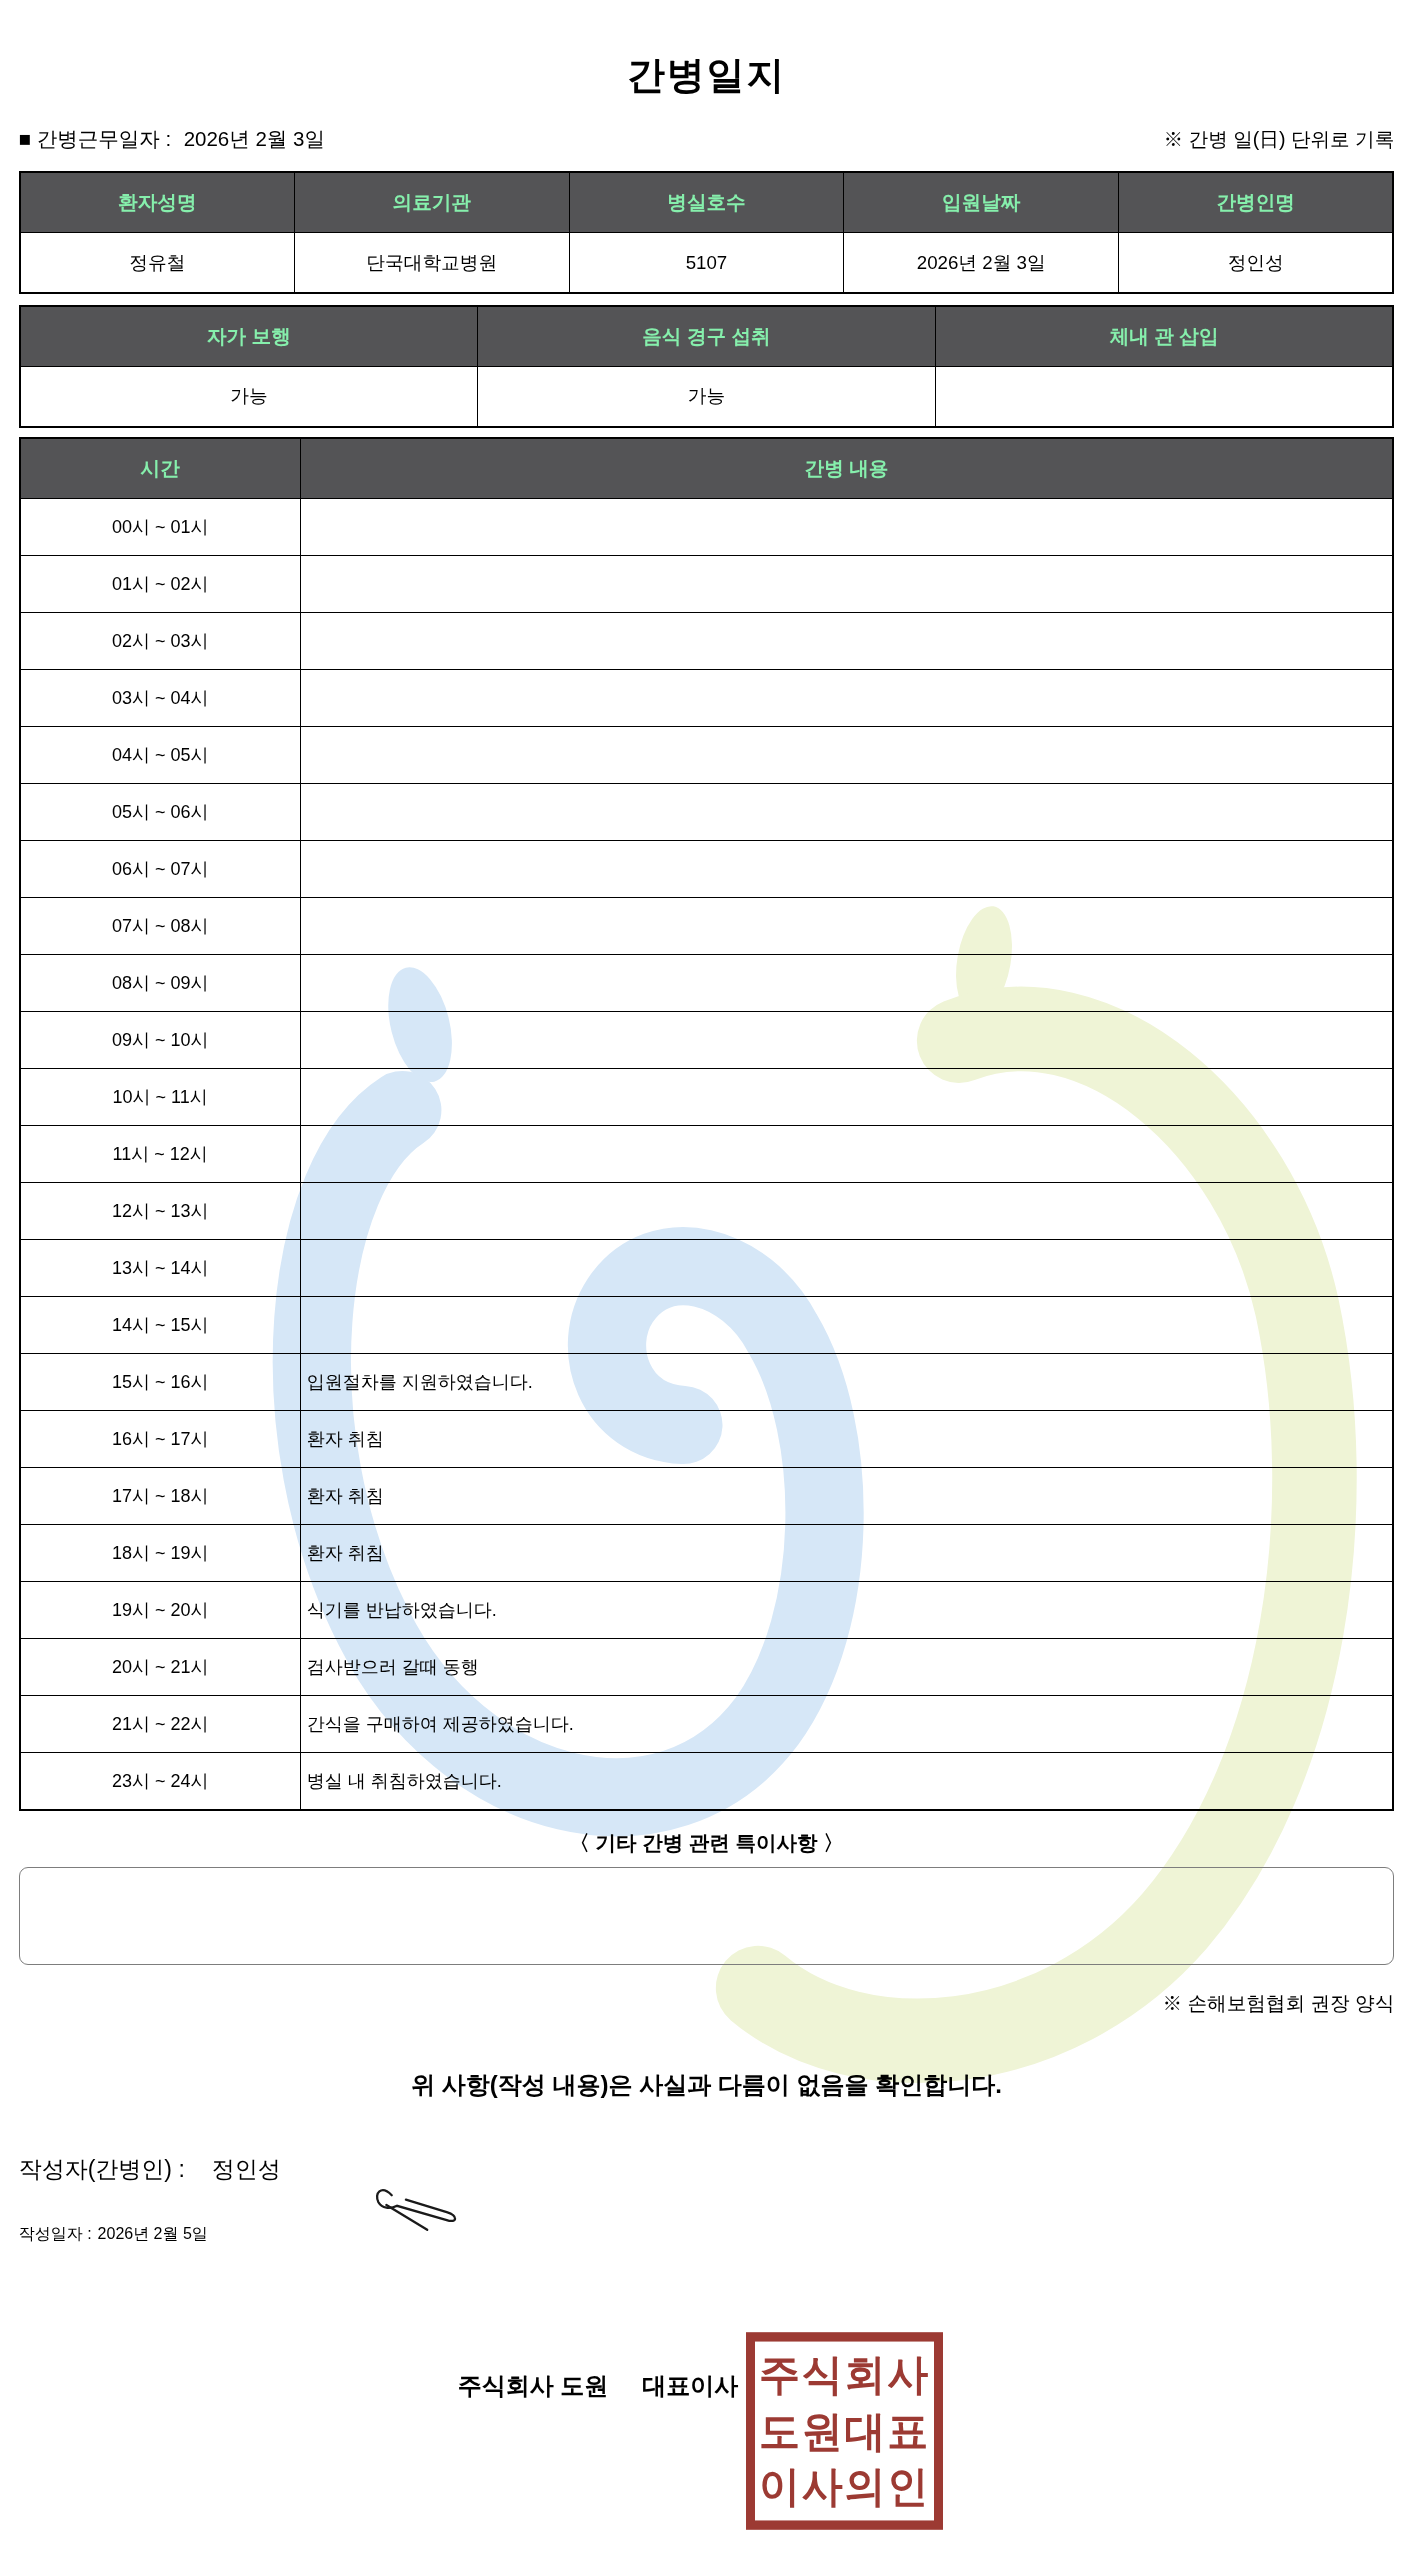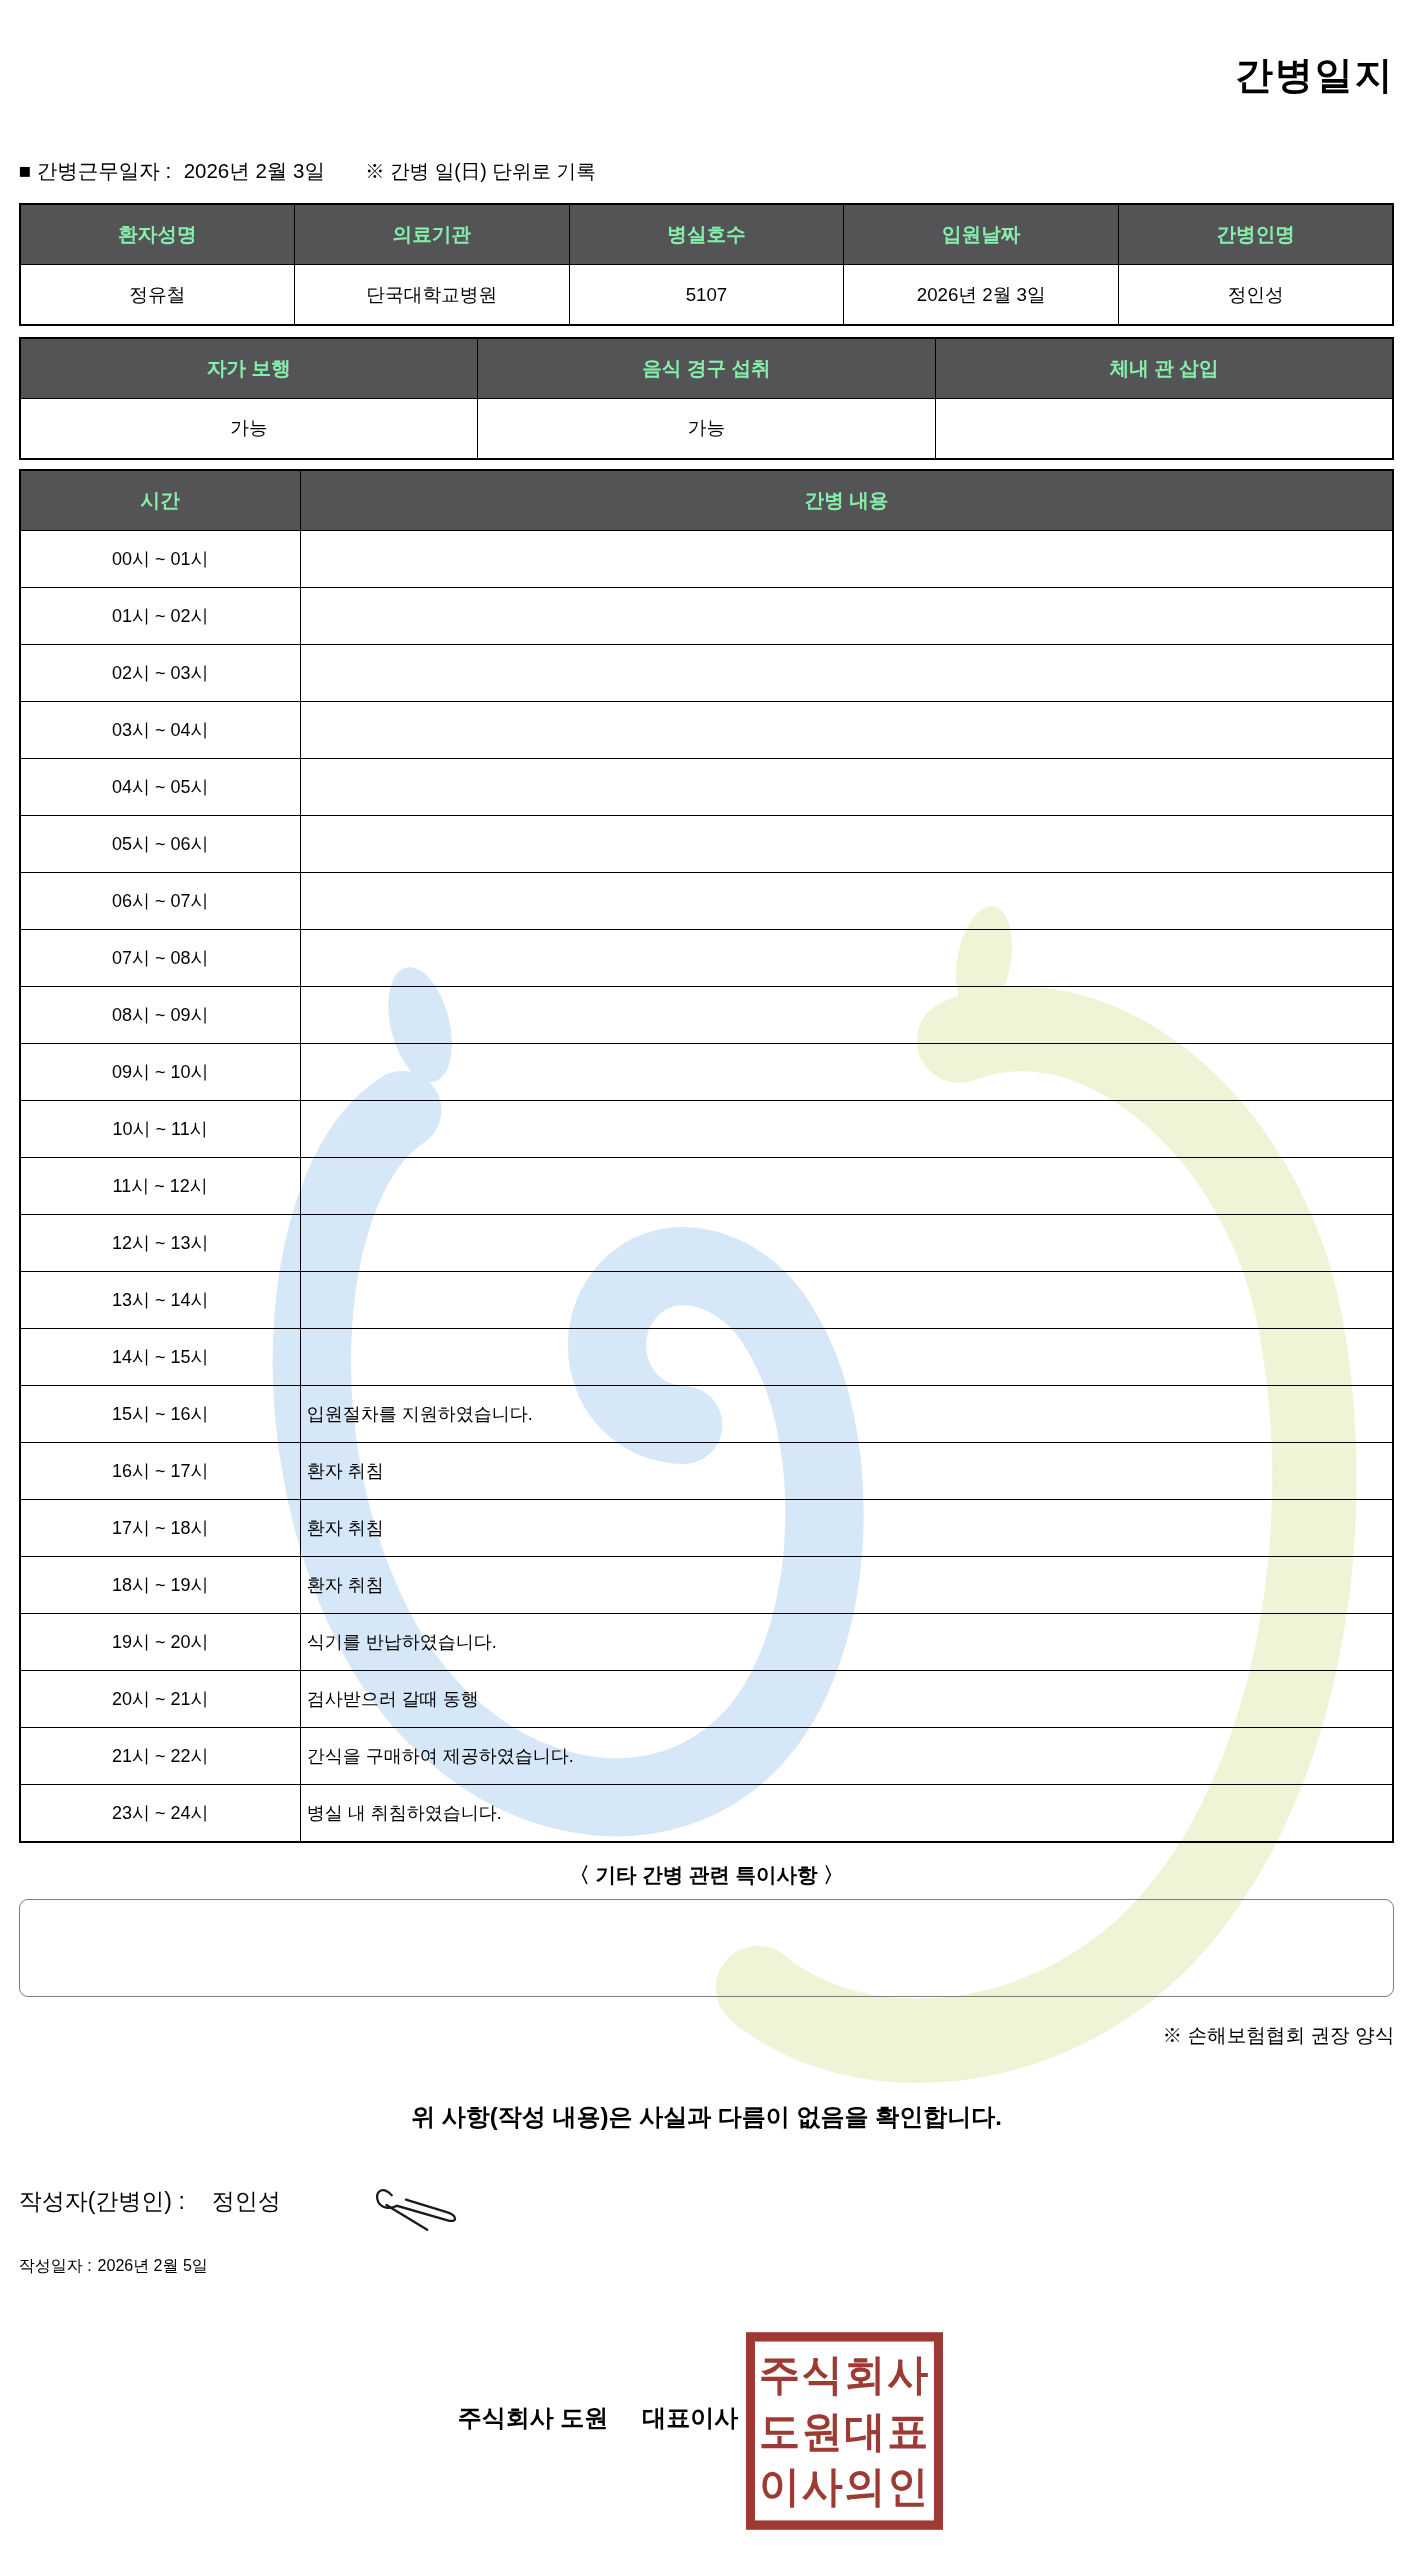--- a/index.html
+++ b/index.html
@@ -9,28 +9,29 @@
     background:#ffffff;
     font-family:"Liberation Sans", sans-serif;
     color:#000;
     overflow:hidden;
   }
   .watermark { position:absolute; left:0; top:0; z-index:0; }
   .content { position:relative; z-index:1; padding:0 18.7px; }
 
   .doc-title {
     padding-top:50px;
-    text-align:right;
+    text-align:center;
     font-size:38px;
     font-weight:bold;
     letter-spacing:1.8px;
   }
   .meta-row {
-    margin-top:56px;
+    margin-top:24px;
     display:flex;
+    justify-content:space-between;
     align-items:flex-end;
     font-size:20.5px;
     gap:40px;
   }
   .meta-left { display:flex; gap:12.5px; }
   .meta-right { font-size:19.6px; }
 
   table { border-collapse:collapse; width:100%; table-layout:fixed; background:transparent; }
   table.box3 { border:2.7px solid #000; }
   th, td { border:1.8px solid #000; }

